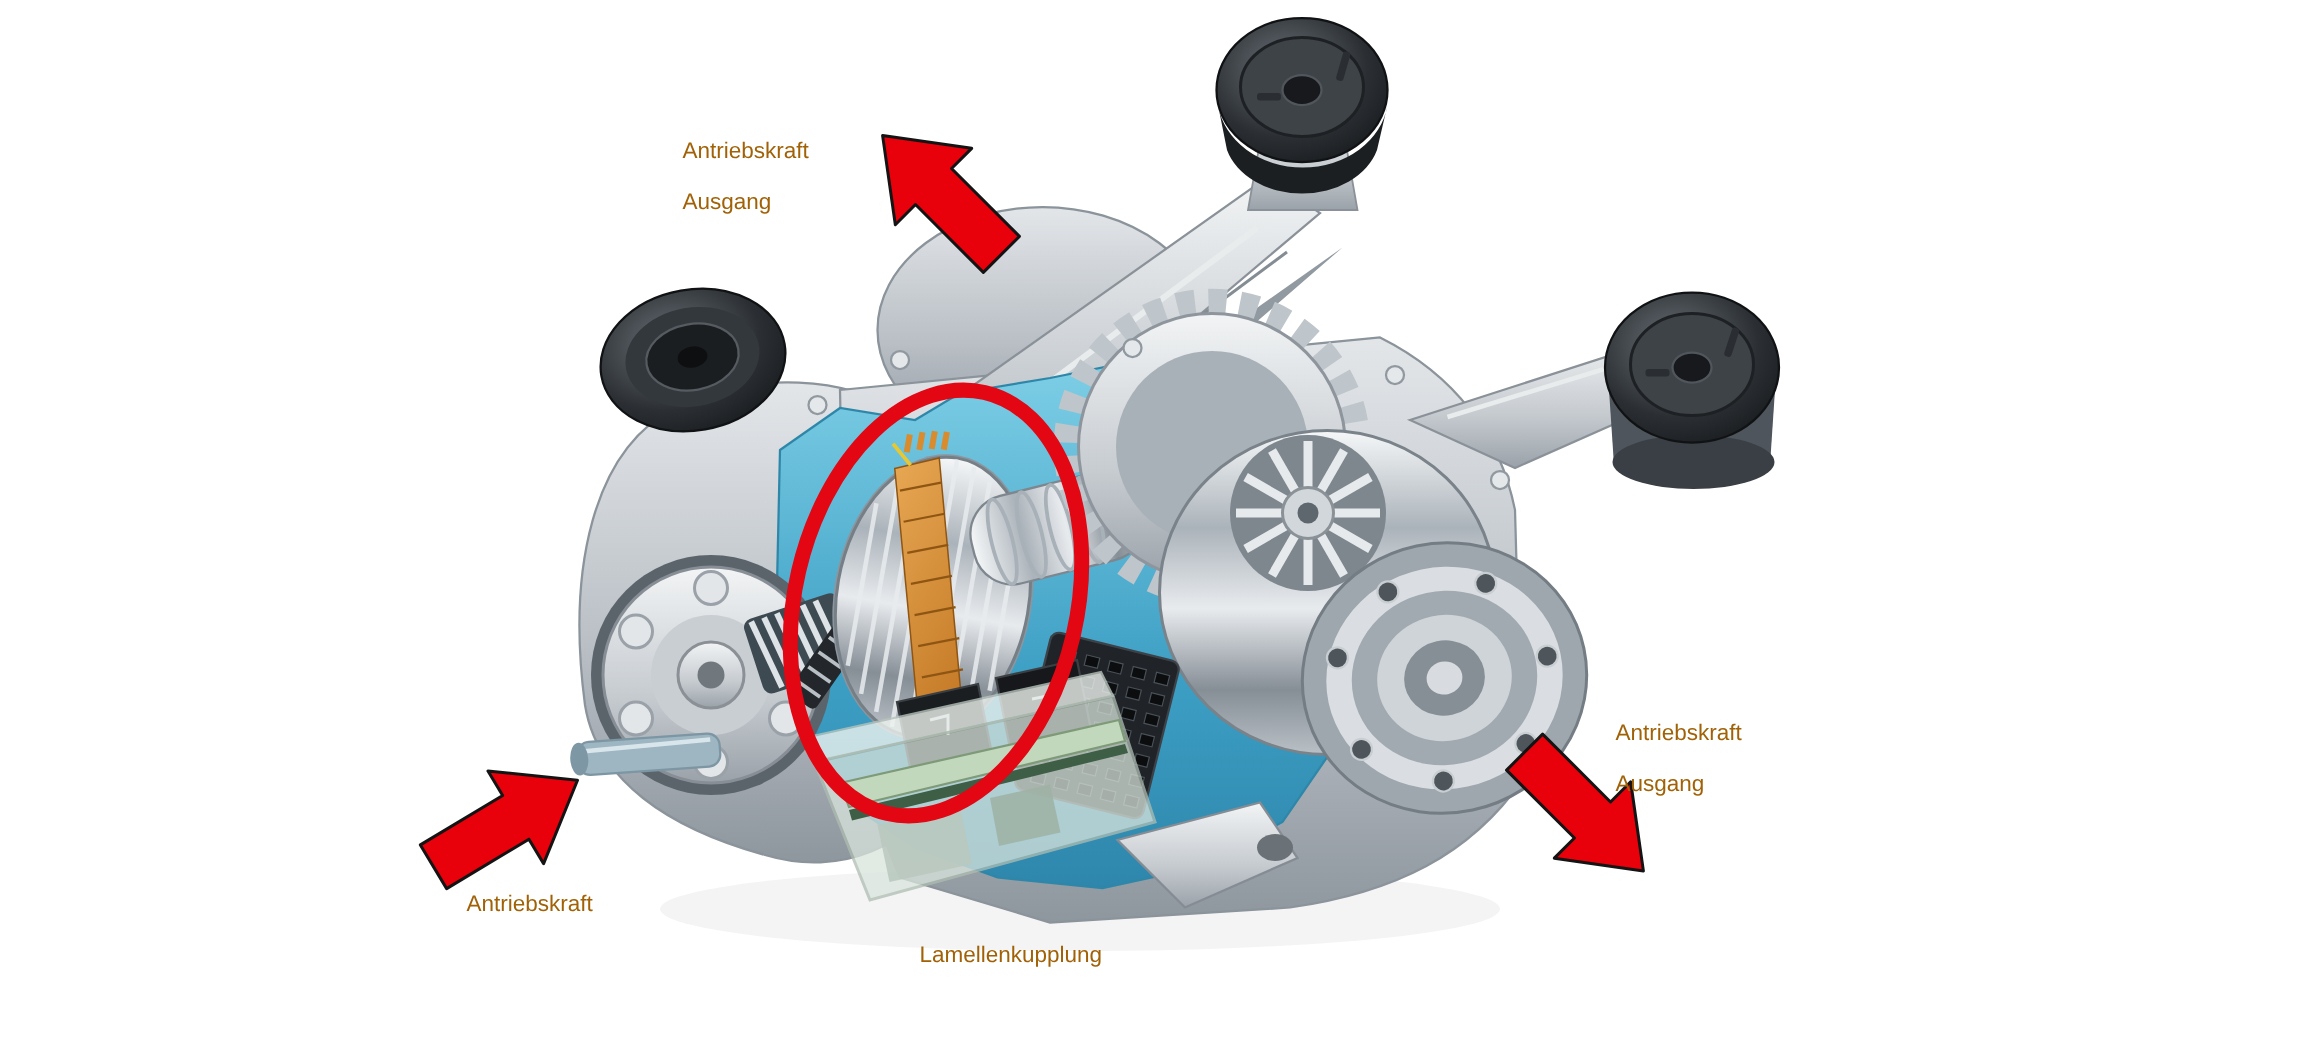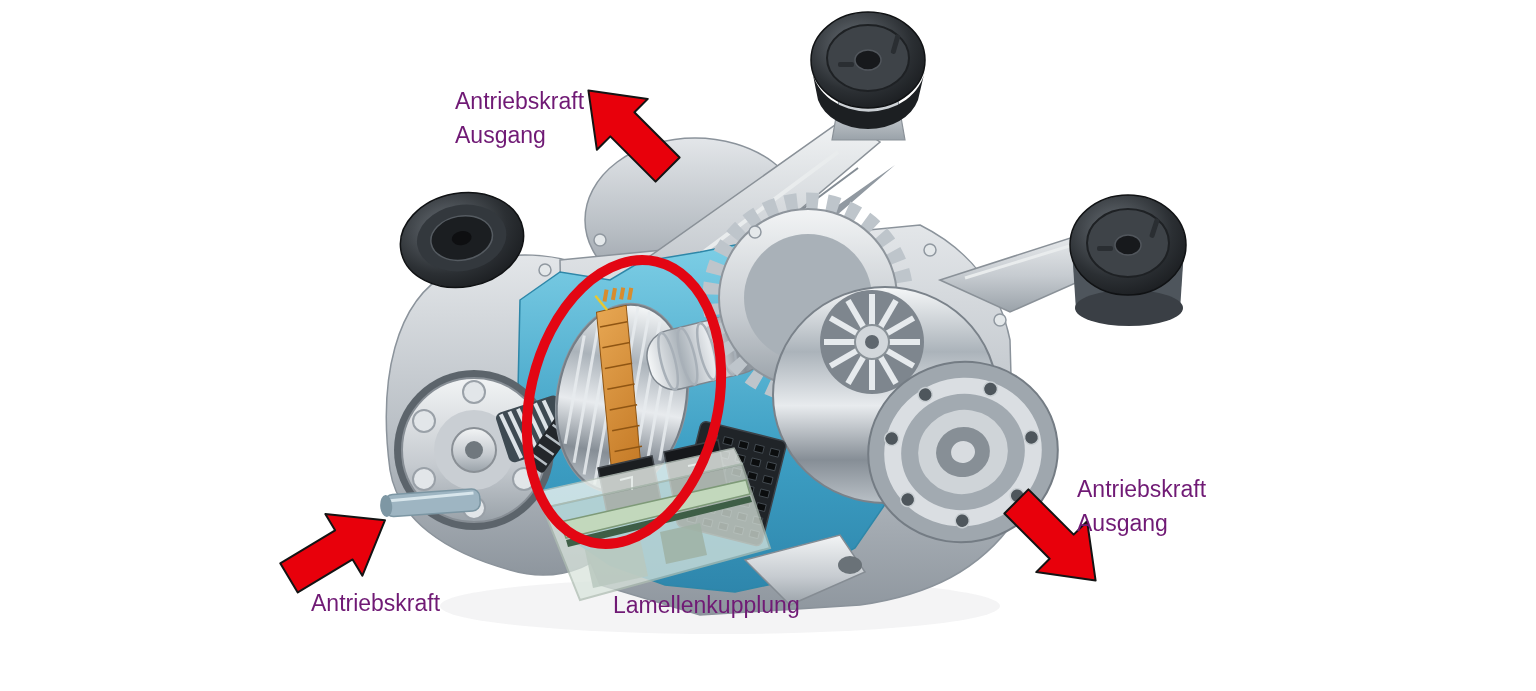--- a/index.html
+++ b/index.html
@@ -1,19 +1,19 @@
 <!DOCTYPE html>
 <html><head>
 <meta charset="utf-8">
 <style>
   html,body{margin:0;padding:0;background:#fff;}
   .stage{position:relative;width:1536px;height:691px;background:#fff;overflow:hidden;
          font-family:"Liberation Sans",sans-serif;}
   .stage svg{position:absolute;left:0;top:0;}
-  .label{position:absolute;font-size:23px;line-height:34px;color:#701a75;white-space:nowrap;}
+  .label{position:absolute;font-size:15px;line-height:34px;color:#a16207;white-space:nowrap;}
 </style>
 </head>
 <body>
 
 <div class="stage">
 
 <svg width="1536" height="691" viewBox="0 0 1536 691">
   <defs>
     <linearGradient id="gMetalBody" x1="0" y1="0" x2="0" y2="1">
       <stop offset="0" stop-color="#e3e6e9"></stop>
@@ -308,15 +308,15 @@
 
 <div class="label" style="left:311px;top:586px;">
   <div>Antriebskraft</div>
 </div>
 
 <div class="label" style="left:1077px;top:472px;">
   <div>Antriebskraft</div>
   <div>Ausgang</div>
 </div>
 
-<div class="label" style="left:613px;top:588px;">Lamellenkupplung</div>
+<div class="label" style="left:613px;top:620px;">Lamellenkupplung</div>
 
 </div>
 
 </body></html>

